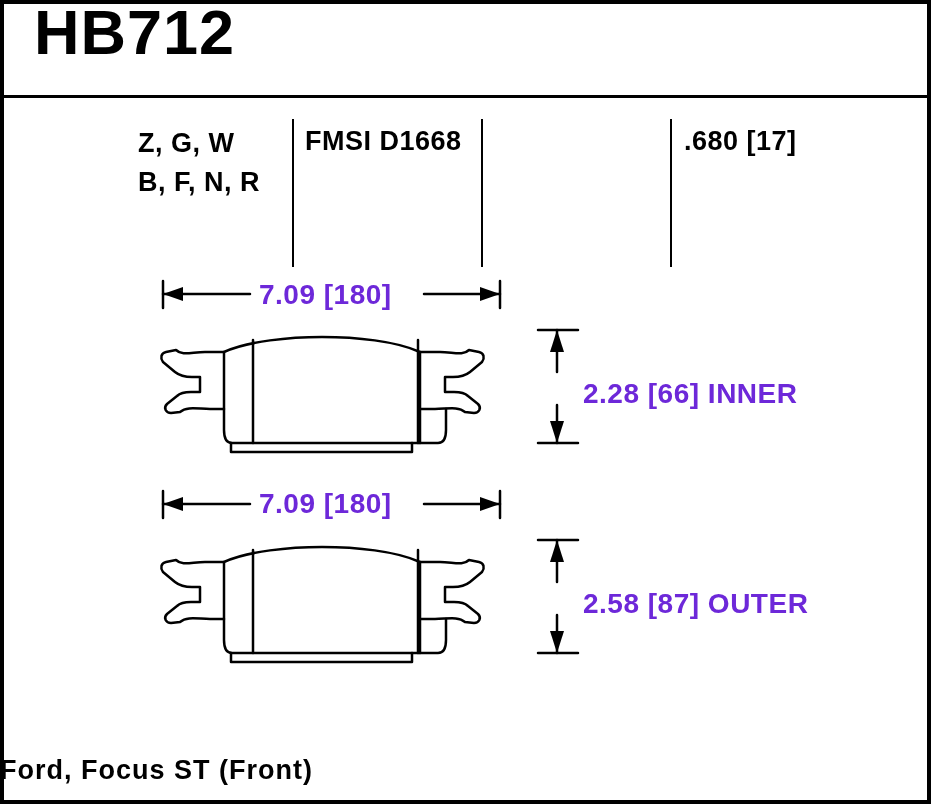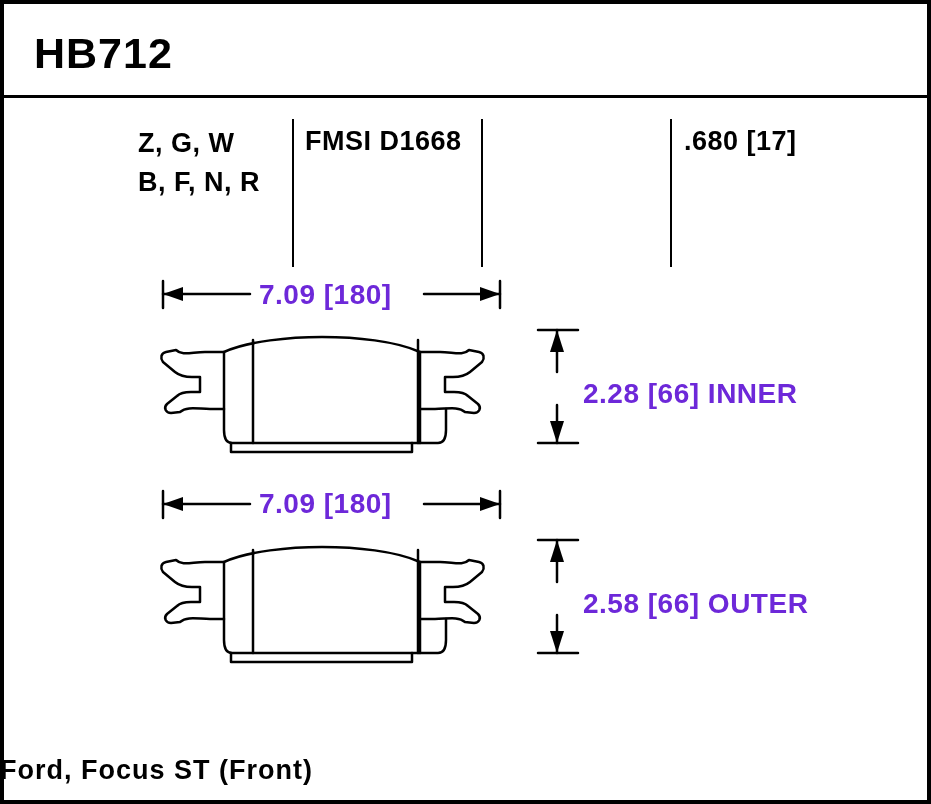--- a/index.html
+++ b/index.html
@@ -17,24 +17,24 @@
     background: #ffffff;
     overflow: hidden;
   }
   .frame-line {
     position: absolute;
     background: #000000;
   }
   .part-number {
     position: absolute;
     left: 34px;
-    top: 32px;
-    font-family: "Liberation Sans", sans-serif;
-    font-weight: bold;
-    font-size: 43px;
+    top: 1px;
+    font-family: "Liberation Sans", sans-serif;
+    font-weight: bold;
+    font-size: 63px;
     letter-spacing: 1px;
     color: #000000;
     line-height: 1;
   }
   .compound-codes {
     position: absolute;
     left: 138px;
     top: 124px;
     font-family: "Liberation Sans", sans-serif;
     font-weight: bold;
@@ -122,21 +122,21 @@
   <div class="col-divider" style="left:670px;top:119px;height:148px;"></div>
 
   <div class="fmsi-label">FMSI D1668</div>
 
   <div class="thickness-label">.680 [17]</div>
 
   <div class="dim-text" style="left:259px;top:279px;">7.09 [180]</div>
   <div class="dim-text" style="left:583px;top:378px;">2.28 [66] INNER</div>
 
   <div class="dim-text" style="left:259px;top:488px;">7.09 [180]</div>
-  <div class="dim-text" style="left:583px;top:588px;">2.58 [66] OUTER</div>
+  <div class="dim-text" style="left:583px;top:588px;">2.58 [87] OUTER</div>
 
   <svg class="overlay" viewBox="0 0 931 804" xmlns="http://www.w3.org/2000/svg">
     <g fill="none" stroke="#000000" stroke-width="2.5" stroke-linejoin="round" stroke-linecap="round">
 
       <g>
 
         <path d="M 224 352
                  C 248 341, 290 337, 322 337
                  C 356 337, 396 341, 420 352
                  L 420 443

